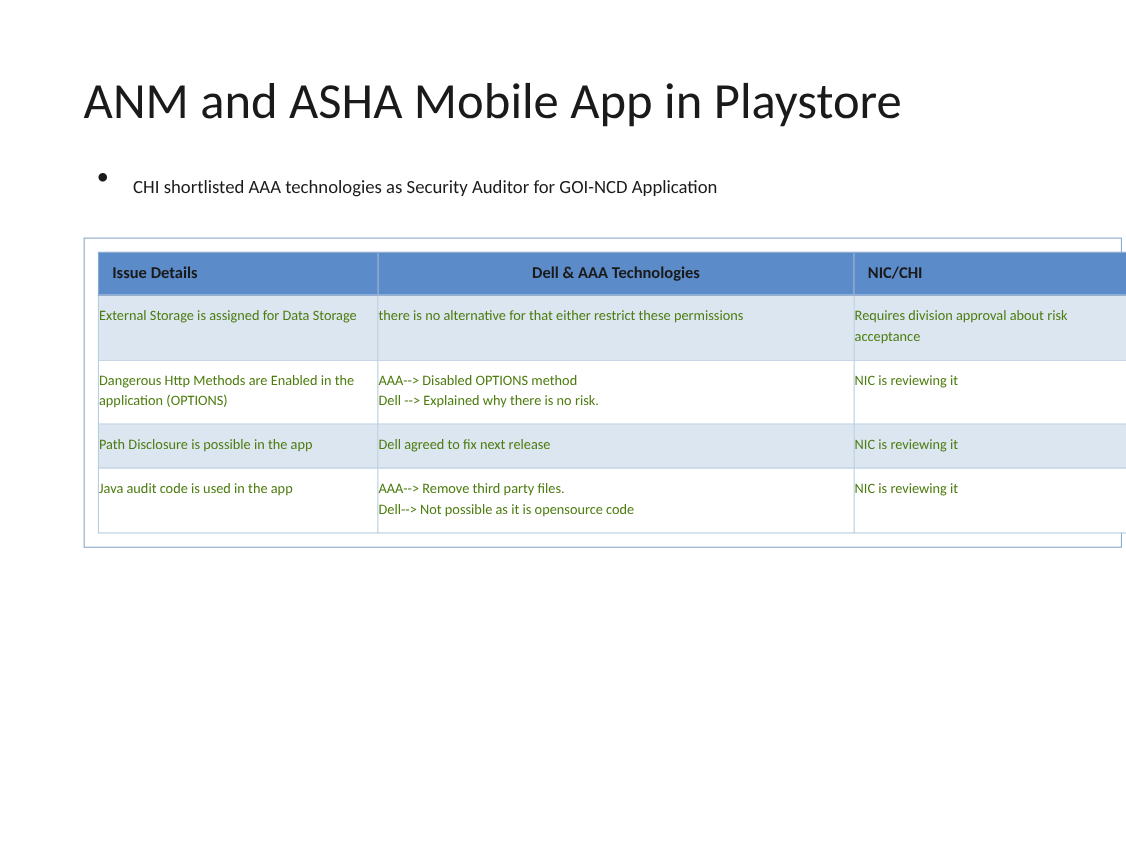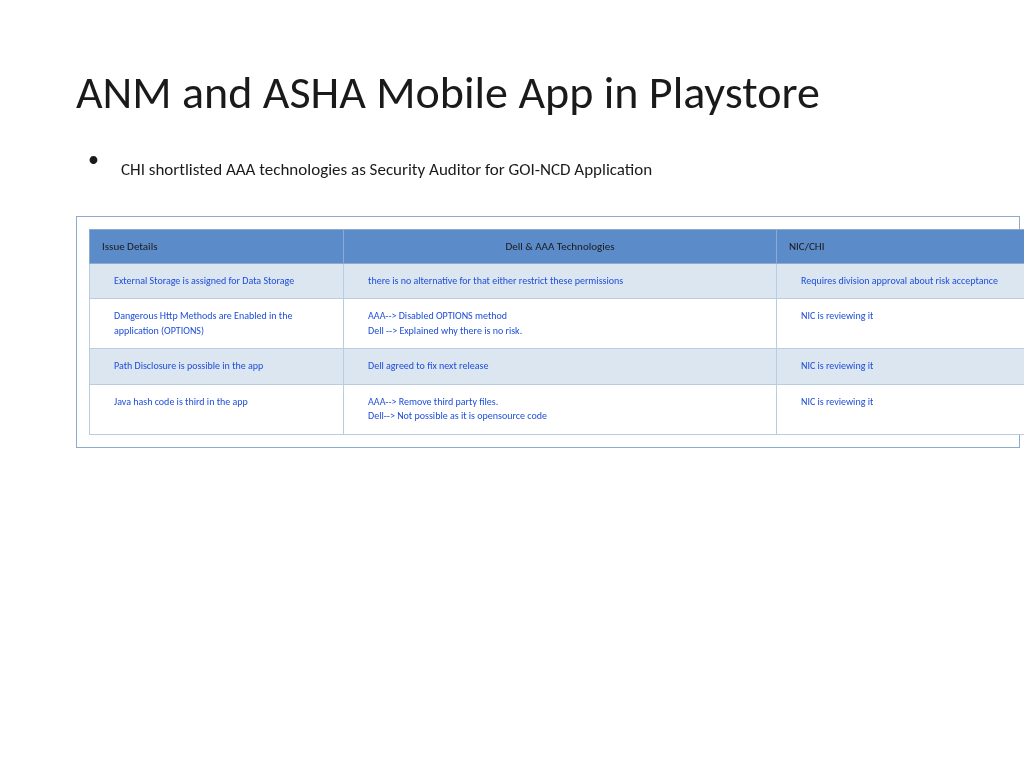--- a/index.html
+++ b/index.html
@@ -55,33 +55,33 @@
     }
 
     table {
       width: 100%;
       border-collapse: collapse;
     }
 
     thead tr th {
       background-color: #5b8bc9;
       color: #1a1a1a;
-      font-weight: 400;
-      font-size: 11px;
+      font-weight: 700;
+      font-size: 15px;
       padding: 10px 12px;
       text-align: left;
       border: 1px solid #8eaacc;
     }
 
     tbody tr td {
-      padding: 10px 24px;
-      font-size: 10px;
+      padding: 10px 0;
+      font-size: 13px;
       vertical-align: top;
       border: 1px solid #b8cde0;
-      color: #1d4ed8;
+      color: #4d7c0f;
       line-height: 1.45;
     }
 
     tbody tr:nth-child(odd) td {
       background-color: #dce6f1;
     }
 
     tbody tr:nth-child(even) td {
       background-color: #ffffff;
     }
@@ -120,19 +120,19 @@
           <td>Dangerous Http Methods are Enabled in the application (OPTIONS)</td>
           <td>AAA--&gt; Disabled OPTIONS method<br>Dell --&gt; Explained why there is no risk.</td>
           <td>NIC is reviewing it</td>
         </tr>
         <tr>
           <td>Path Disclosure is possible in the app</td>
           <td>Dell agreed to fix next release</td>
           <td>NIC is reviewing it</td>
         </tr>
         <tr>
-          <td>Java hash code is third in the app</td>
+          <td>Java audit code is used in the app</td>
           <td>AAA--&gt; Remove third party files.<br>Dell--&gt; Not possible as it is opensource code</td>
           <td>NIC is reviewing it</td>
         </tr>
       </tbody>
   </table>
 </div>
 
 </body></html>

